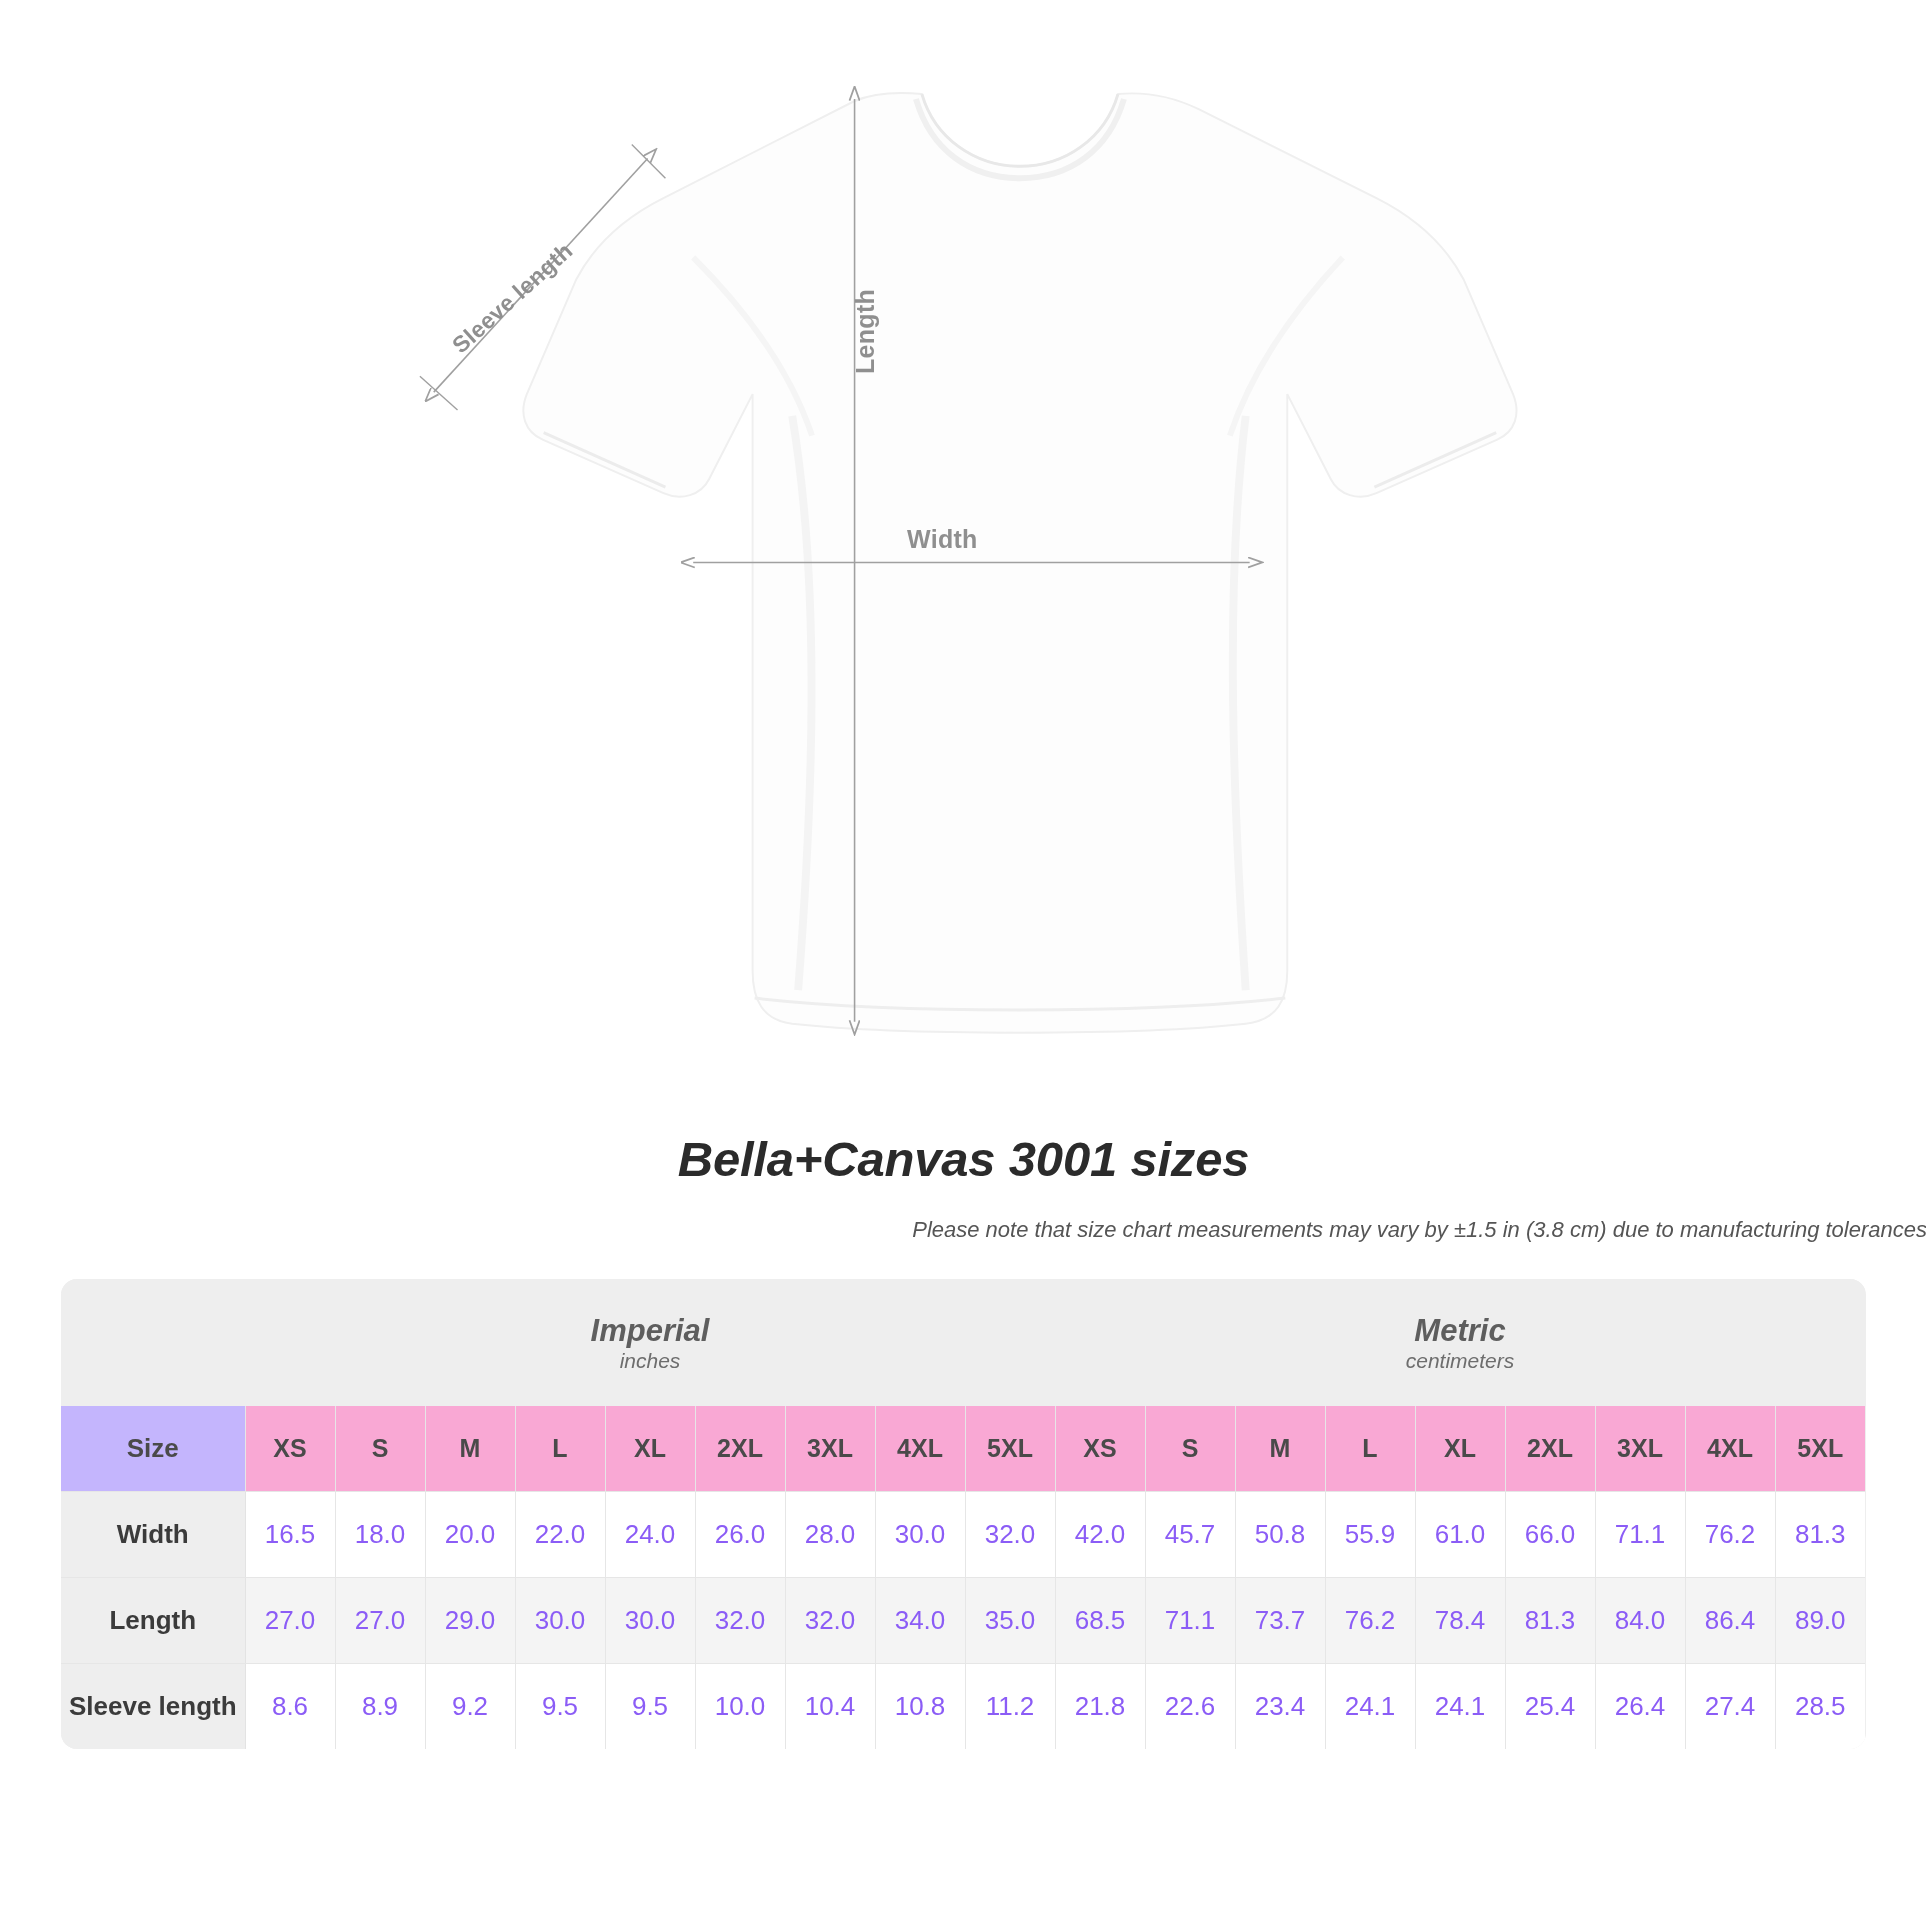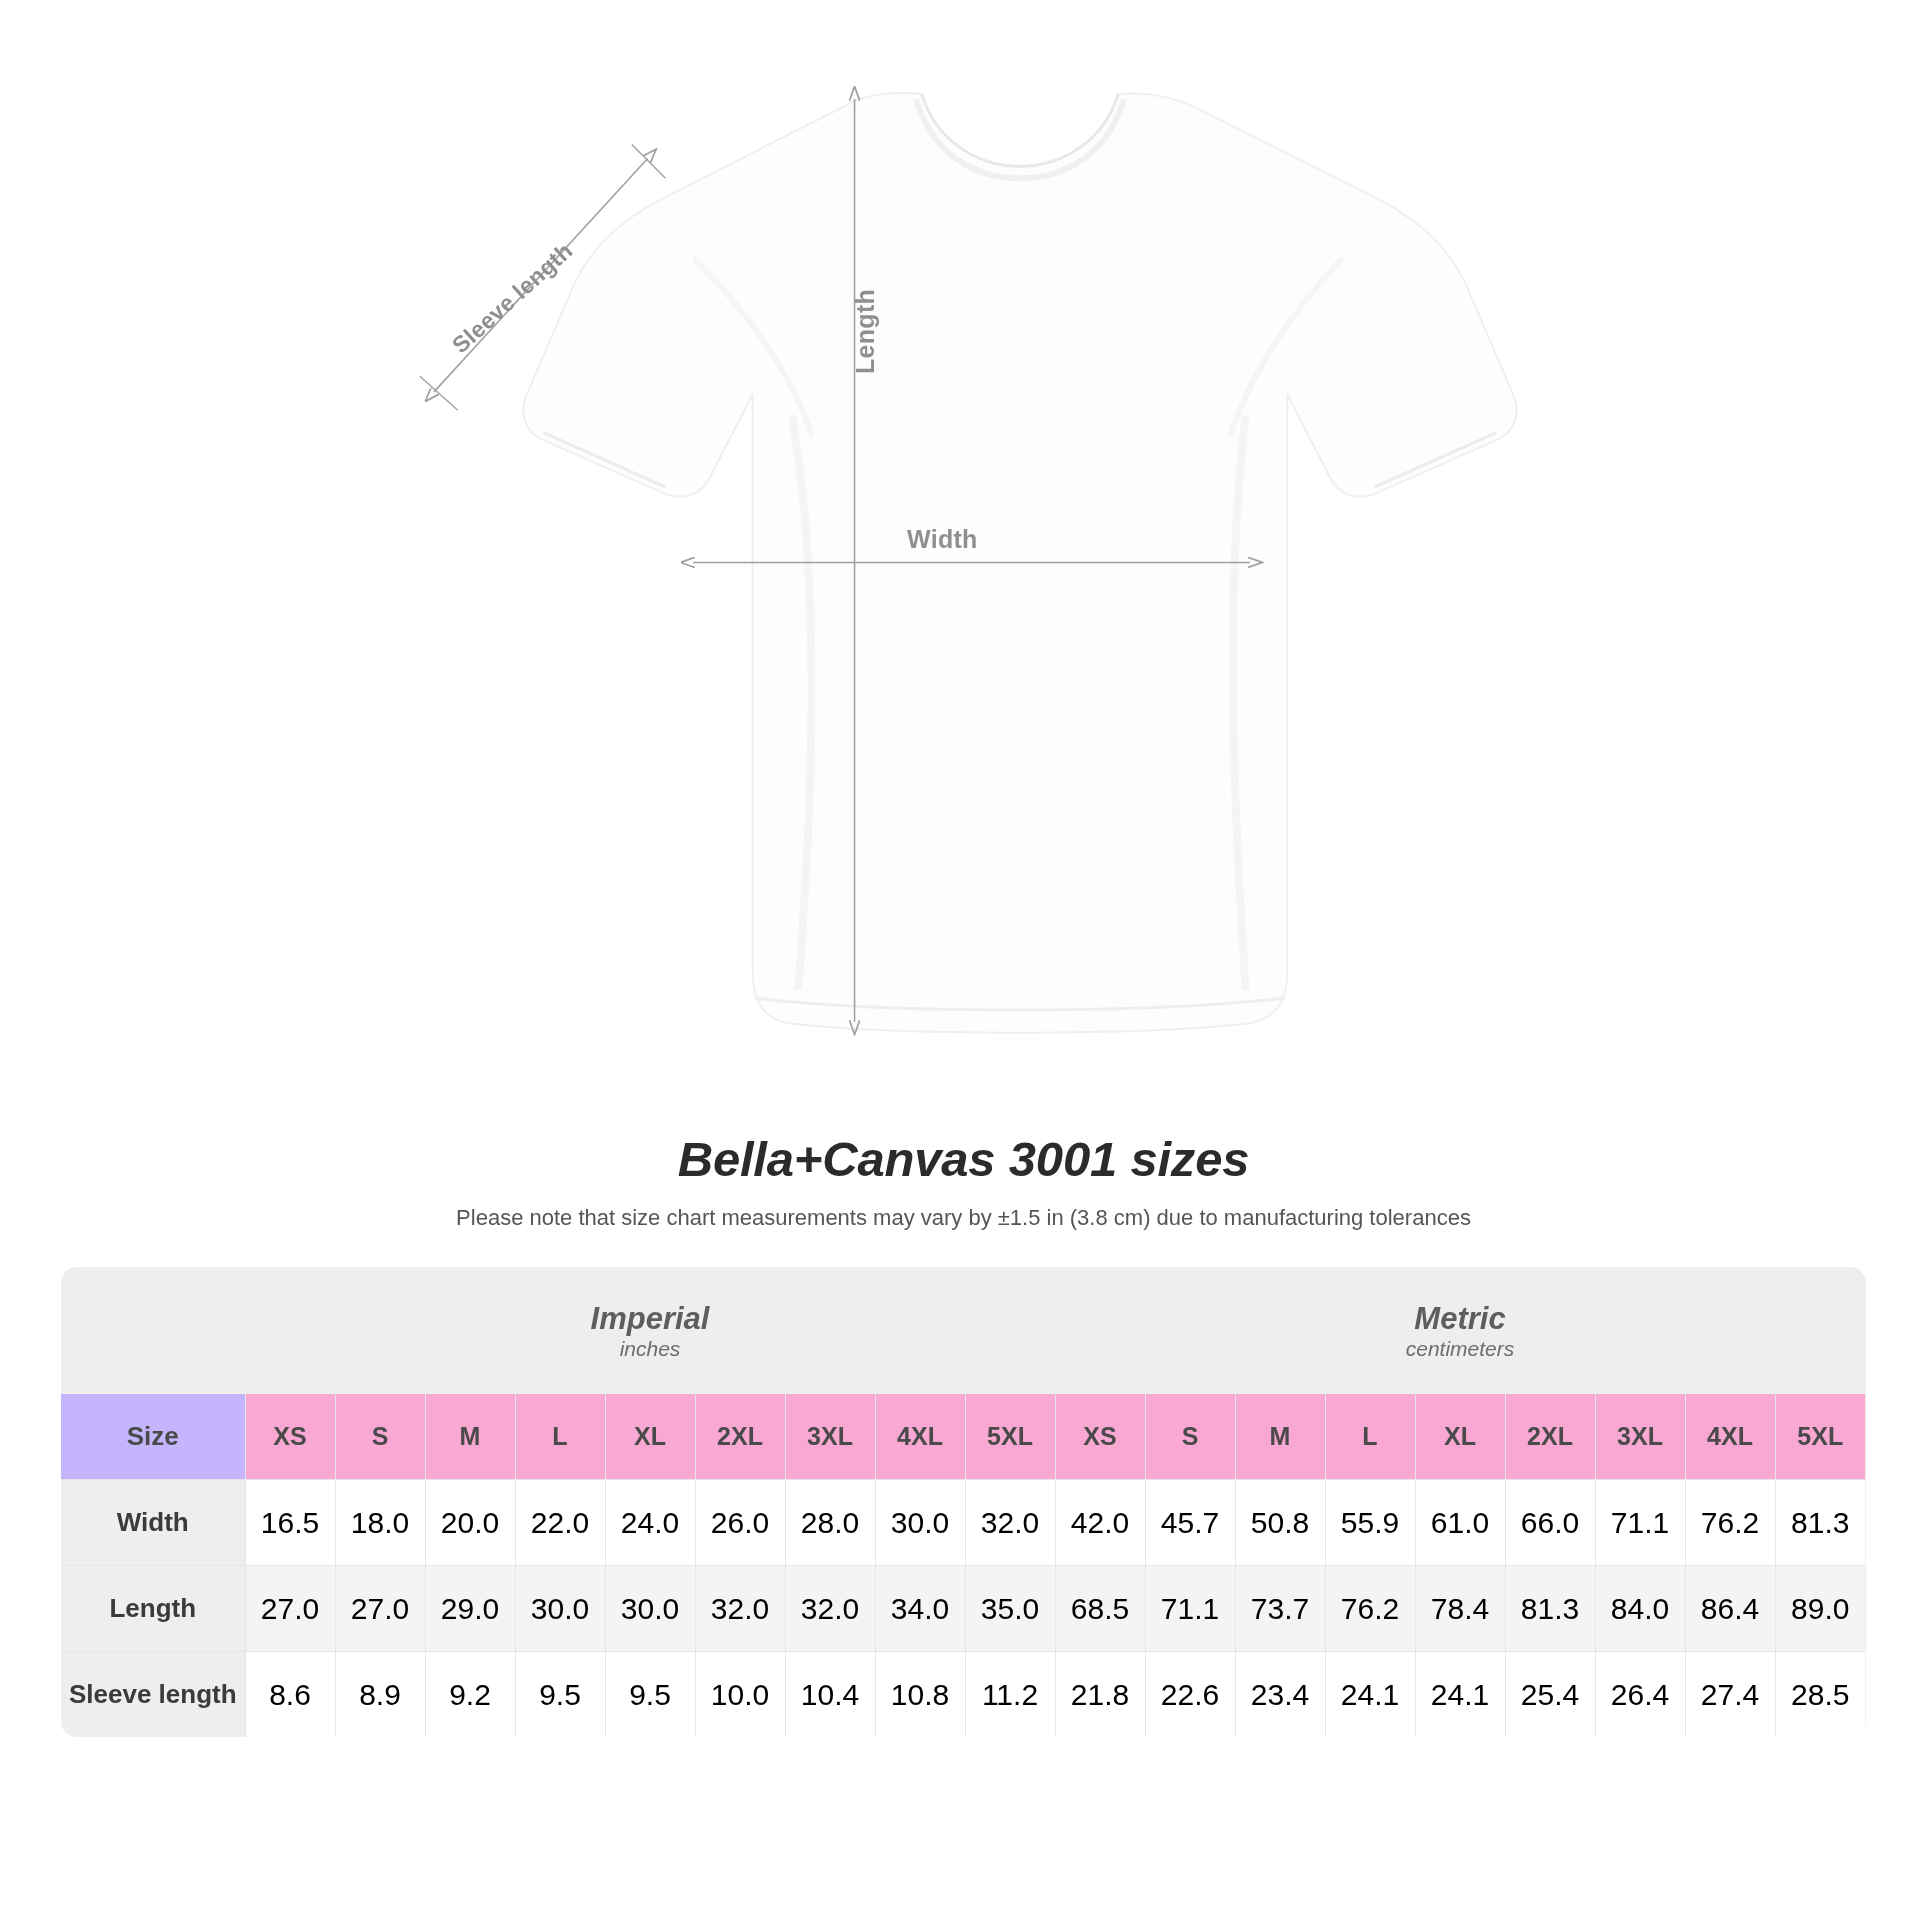--- a/index.html
+++ b/index.html
@@ -66,22 +66,24 @@
   }
   .chart-title {
     font-size: 49px;
     font-weight: bold;
     color: #2b2b2b;
     letter-spacing: -0.2px;
     font-style: italic;
   }
   .chart-note {
     font-size: 22px;
+    font-style: italic;
     color: #555555;
-    margin-top: 18px;
+    margin-top: 30px;
+    text-align: right;
   }
 
   
   .table-wrap {
     margin: 36px 61px 0 61px;
     border-radius: 16px;
     overflow: hidden;
     background: #eeeeee;
   }
   table.size-table {
@@ -125,22 +127,22 @@
   tr.head-row td.rowlabel {
     background: #c4b5fd;
     font-size: 26px;
   }
 
   tr.data-row td {
     height: 85px;
     background: #ffffff;
     border-right: 1px solid #e6e6e6;
     border-bottom: 1px solid #e6e6e6;
-    font-size: 30px;
-    color: #000000;
+    font-size: 26px;
+    color: #8b5cf6;
   }
   tr.data-row.alt td {
     background: #f4f4f4;
   }
   tr.data-row td.rowlabel {
     background: #eeeeee;
     font-weight: bold;
     font-size: 26px;
     color: #3b3b3b;
     border-right: 1px solid #e3e3e3;

